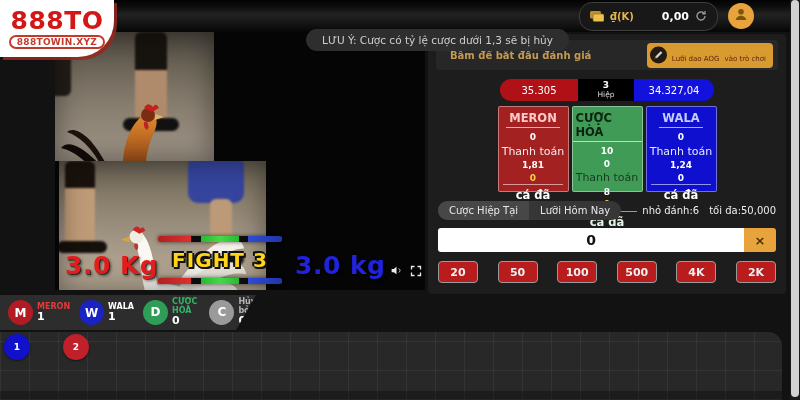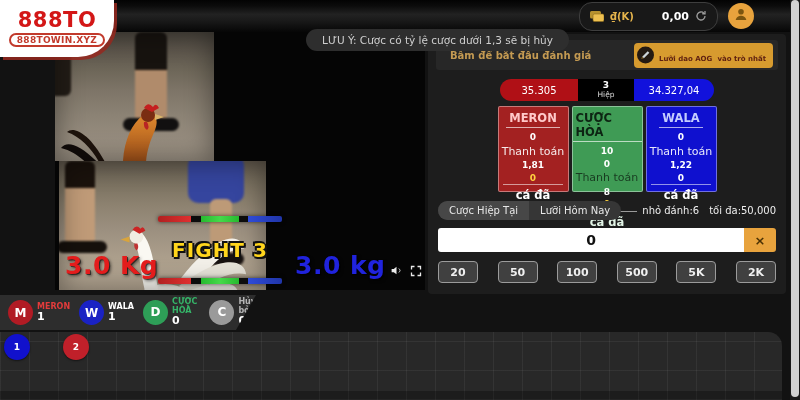--- a/index.html
+++ b/index.html
@@ -15,21 +15,21 @@
     background:linear-gradient(180deg,#030303 0%,#0b0b0b 18%,#222 45%,#1b1b1b 62%,#060606 100%);
     display:flex;align-items:center;justify-content:flex-end;gap:10px;
     padding-right:46px;box-sizing:border-box;
   }
   .logo{
     position:absolute;top:0;left:0;width:114px;height:57px;z-index:12;
     background:#fff;border-bottom-right-radius:36px;
     box-shadow:3px 3px 0 rgba(150,40,30,.85);
     display:flex;flex-direction:column;align-items:center;justify-content:center;cursor:pointer;
   }
-  .logo-title{color:#d31717;font-weight:bold;font-size:21px;line-height:1;letter-spacing:.5px;}
+  .logo-title{color:#d31717;font-weight:bold;font-size:25px;line-height:1;letter-spacing:.5px;}
   .logo-sub{margin-top:2px;border:2px solid #c23a2c;border-radius:9px;padding:0 6px;
     font-size:9px;font-weight:bold;color:#c23a2c;letter-spacing:.3px;}
   .notice{background:#2e2e2e;border-radius:13px;padding:5px 16px;font-size:10.5px;color:#cfcfcf;white-space:nowrap;margin-top:48px;}
   .wallet{display:flex;align-items:center;gap:6px;background:#181818;border:1px solid #3e3e3e;
     border-radius:13px;padding:4px 10px;cursor:pointer;}
   .wallet-cur{color:#e5b44c;font-size:10px;font-weight:bold;}
   .wallet-bal{color:#fff;font-size:11px;font-weight:bold;margin-left:22px;}
   .avatar{width:26px;height:26px;border-radius:50%;background:#e8a33d;
     display:flex;align-items:center;justify-content:center;cursor:pointer;}
   
@@ -52,37 +52,37 @@
   .sr-sandal2{right:22px;top:92px;width:46px;height:12px;border-radius:6px;background:#181210;}
   .sr-shadow{left:48px;top:198px;width:130px;height:22px;border-radius:50%;background:rgba(40,32,22,.4);filter:blur(3px);}
   .rooster{position:absolute;}
   .rooster-left{left:4px;top:52px;width:140px;height:160px;}
   .rooster-right{left:34px;top:44px;width:160px;height:168px;}
   
   .weight{position:absolute;bottom:10px;font-weight:bold;font-size:25px;letter-spacing:.5px;
     text-shadow:1px 1px 0 rgba(0,0,0,.55),2px 2px 3px rgba(0,0,0,.5);z-index:5;}
   .weight-left{left:10px;color:#e41c1c;}
   .weight-right{left:240px;color:#2023dd;}
-  .fight{position:absolute;left:103px;bottom:6px;width:124px;z-index:5;display:flex;flex-direction:column;gap:17px;}
+  .fight{position:absolute;left:103px;bottom:6px;width:124px;z-index:5;display:flex;flex-direction:column;gap:7px;}
   .fbar{height:6px;display:flex;border-radius:2px;overflow:hidden;box-shadow:0 0 4px rgba(0,0,0,.6);}
   .fbar .fr{width:27%;background:linear-gradient(90deg,#b02020,#e03030);}
   .fbar .fk{width:8%;background:#0c0c0c;}
   .fbar .fg{width:30%;background:linear-gradient(90deg,#27b92f,#45d94a,#27b92f);}
   .fbar .fb{width:27%;background:linear-gradient(90deg,#2f4bd8,#2035a8);}
   .fight-label{text-align:center;font-size:20px;font-weight:bold;color:#ffd51c;letter-spacing:1px;margin:0;line-height:22px;
     text-shadow:-2px 0 0 #111,2px 0 0 #111,0 -2px 0 #111,0 2px 0 #111,2px 2px 0 #111,-2px -2px 0 #111;}
   .av-controls{position:absolute;right:3px;bottom:13px;display:flex;gap:7px;align-items:center;z-index:5;opacity:.92;}
   .av-controls svg{display:block;cursor:pointer;}
   
   .panel{position:absolute;left:428px;top:34px;width:358px;height:260px;background:#1d1d1d;border-radius:4px;z-index:4;box-sizing:border-box;}
   .status-row{display:flex;justify-content:space-between;align-items:center;margin:6px 8px 0;height:30px;
     background:#272727;border-radius:3px;padding:0 5px 0 14px;}
   .status-text{color:#c49a52;font-size:10px;font-weight:bold;}
   .aog{position:relative;background:#d79b2f;border-radius:4px;padding:3px 7px 3px 25px;cursor:pointer;}
-  .aog-line{font-size:7px;font-weight:bold;color:#5e1f10;line-height:1.3;}
+  .aog-line{font-size:7px;font-weight:normal;color:#5e1f10;line-height:1.3;}
   .aog-icon{position:absolute;left:3px;top:50%;transform:translateY(-50%);width:17px;height:17px;border-radius:50%;
     background:#241a12;display:flex;align-items:center;justify-content:center;}
   .score{display:flex;width:214px;margin:9px auto 0;height:22px;}
   .score-meron{width:78px;background:#b01016;border-radius:11px 0 0 11px;color:#fff;font-size:10px;
     display:flex;align-items:center;justify-content:center;}
   .score-mid{width:56px;background:#000;display:flex;flex-direction:column;align-items:center;justify-content:center;line-height:1.1;}
   .score-round{color:#fff;font-size:9px;font-weight:bold;}
   .score-round-label{color:#ddd;font-size:7.5px;}
   .score-wala{width:80px;background:#1212dc;border-radius:0 11px 11px 0;color:#fff;font-size:10px;
     display:flex;align-items:center;justify-content:center;}
@@ -108,21 +108,21 @@
   .tabs{display:flex;background:#363636;border-radius:12px;overflow:hidden;}
   .tab{padding:4px 11px;font-size:10px;color:#e8e8e8;cursor:pointer;white-space:nowrap;}
   .tab-active{background:#474747;}
   .limits{display:flex;gap:10px;font-size:10px;color:#eee;}
   .input-row{display:flex;margin:8px 10px 0;height:24px;}
   .bet-input{flex:1;background:#fff;border:none;outline:none;border-radius:3px 0 0 3px;
     text-align:center;font-size:14px;font-weight:bold;color:#111;font-family:inherit;}
   .clear-btn{width:32px;background:#e8a33d;border:none;border-radius:0 3px 3px 0;
     color:#4a3104;font-weight:bold;font-size:13px;cursor:pointer;font-family:inherit;}
   .chips{display:flex;justify-content:space-between;margin:9px 10px 0;}
-  .chip{width:40px;height:22px;background:#404040;border:1px solid #9b9b9b;border-radius:4px;
+  .chip{width:40px;height:22px;background:#b91c1c;border:1px solid #9b9b9b;border-radius:4px;
     color:#f0f0f0;font-size:11px;font-weight:bold;cursor:pointer;font-family:inherit;}
   
   .legend{position:absolute;left:0;top:295px;width:256px;height:35px;background:#2d2d2d;z-index:3;
     clip-path:polygon(0 0,100% 0,calc(100% - 20px) 100%,0 100%);
     display:flex;align-items:center;gap:9px;padding-left:8px;box-sizing:border-box;}
   .lg{display:flex;align-items:center;gap:4px;}
   .lg-circle{width:25px;height:25px;border-radius:50%;display:flex;align-items:center;justify-content:center;
     color:#fff;font-weight:bold;font-size:12px;flex:none;}
   .lg-m .lg-circle{background:#b11b24;}
   .lg-w .lg-circle{background:#1a22c4;}
@@ -277,21 +277,21 @@
   <div class="status-row">
     <span class="status-text">Bấm để bắt đầu đánh giá</span>
     <span class="aog">
       <span class="aog-icon">
         <svg width="11" height="11" viewBox="0 0 20 20">
             <path d="M4 13 L14 3 l3 3 -10 10 z" fill="#cfd6da"></path>
             <path d="M4 13l3 3-5 1z" fill="#8a6a2a"></path>
           </svg>
       </span>
       <span class="aog-line">Lưỡi dao AOG</span>
-      <span class="aog-line">vào trò nhất</span>
+      <span class="aog-line">vào trò chơi</span>
     </span>
   </div>
 
   <div class="score">
     <div class="score-meron">35.305</div>
     <div class="score-mid">
       <span class="score-round">3</span>
       <span class="score-round-label">Hiệp</span>
     </div>
     <div class="score-wala">34.327,04</div>
@@ -314,21 +314,21 @@
       <div class="card-label">Thanh toán</div>
       <div class="card-num">8</div>
       <div class="card-num card-pending">0</div>
       <div class="card-sep"></div>
       <div class="card-footer">cá đã</div>
     </div>
     <div class="card card-wala">
       <div class="card-title">WALA</div>
       <div class="card-num">0</div>
       <div class="card-label">Thanh toán</div>
-      <div class="card-num">1,22</div>
+      <div class="card-num">1,24</div>
       <div class="card-num card-pending">0</div>
       <div class="card-sep"></div>
       <div class="card-footer">cá đã</div>
     </div>
   </div>
 
   <div class="tabs-row">
     <div class="tabs">
       <div class="tab tab-active">Cược Hiệp Tại</div>
       <div class="tab">Lưỡi Hôm Nay</div>
@@ -342,21 +342,21 @@
   <div class="input-row">
     <input class="bet-input" value="0" style="">
     <button class="clear-btn">×</button>
   </div>
 
   <div class="chips">
     <button class="chip">20</button>
     <button class="chip">50</button>
     <button class="chip">100</button>
     <button class="chip">500</button>
-    <button class="chip">5K</button>
+    <button class="chip">4K</button>
     <button class="chip">2K</button>
   </div>
 </div>
 
 <div class="legend">
   <div class="lg lg-m">
     <div class="lg-circle">M</div>
     <div class="lg-col">
       <span class="lg-label">MERON</span>
       <span class="lg-count">1</span>

